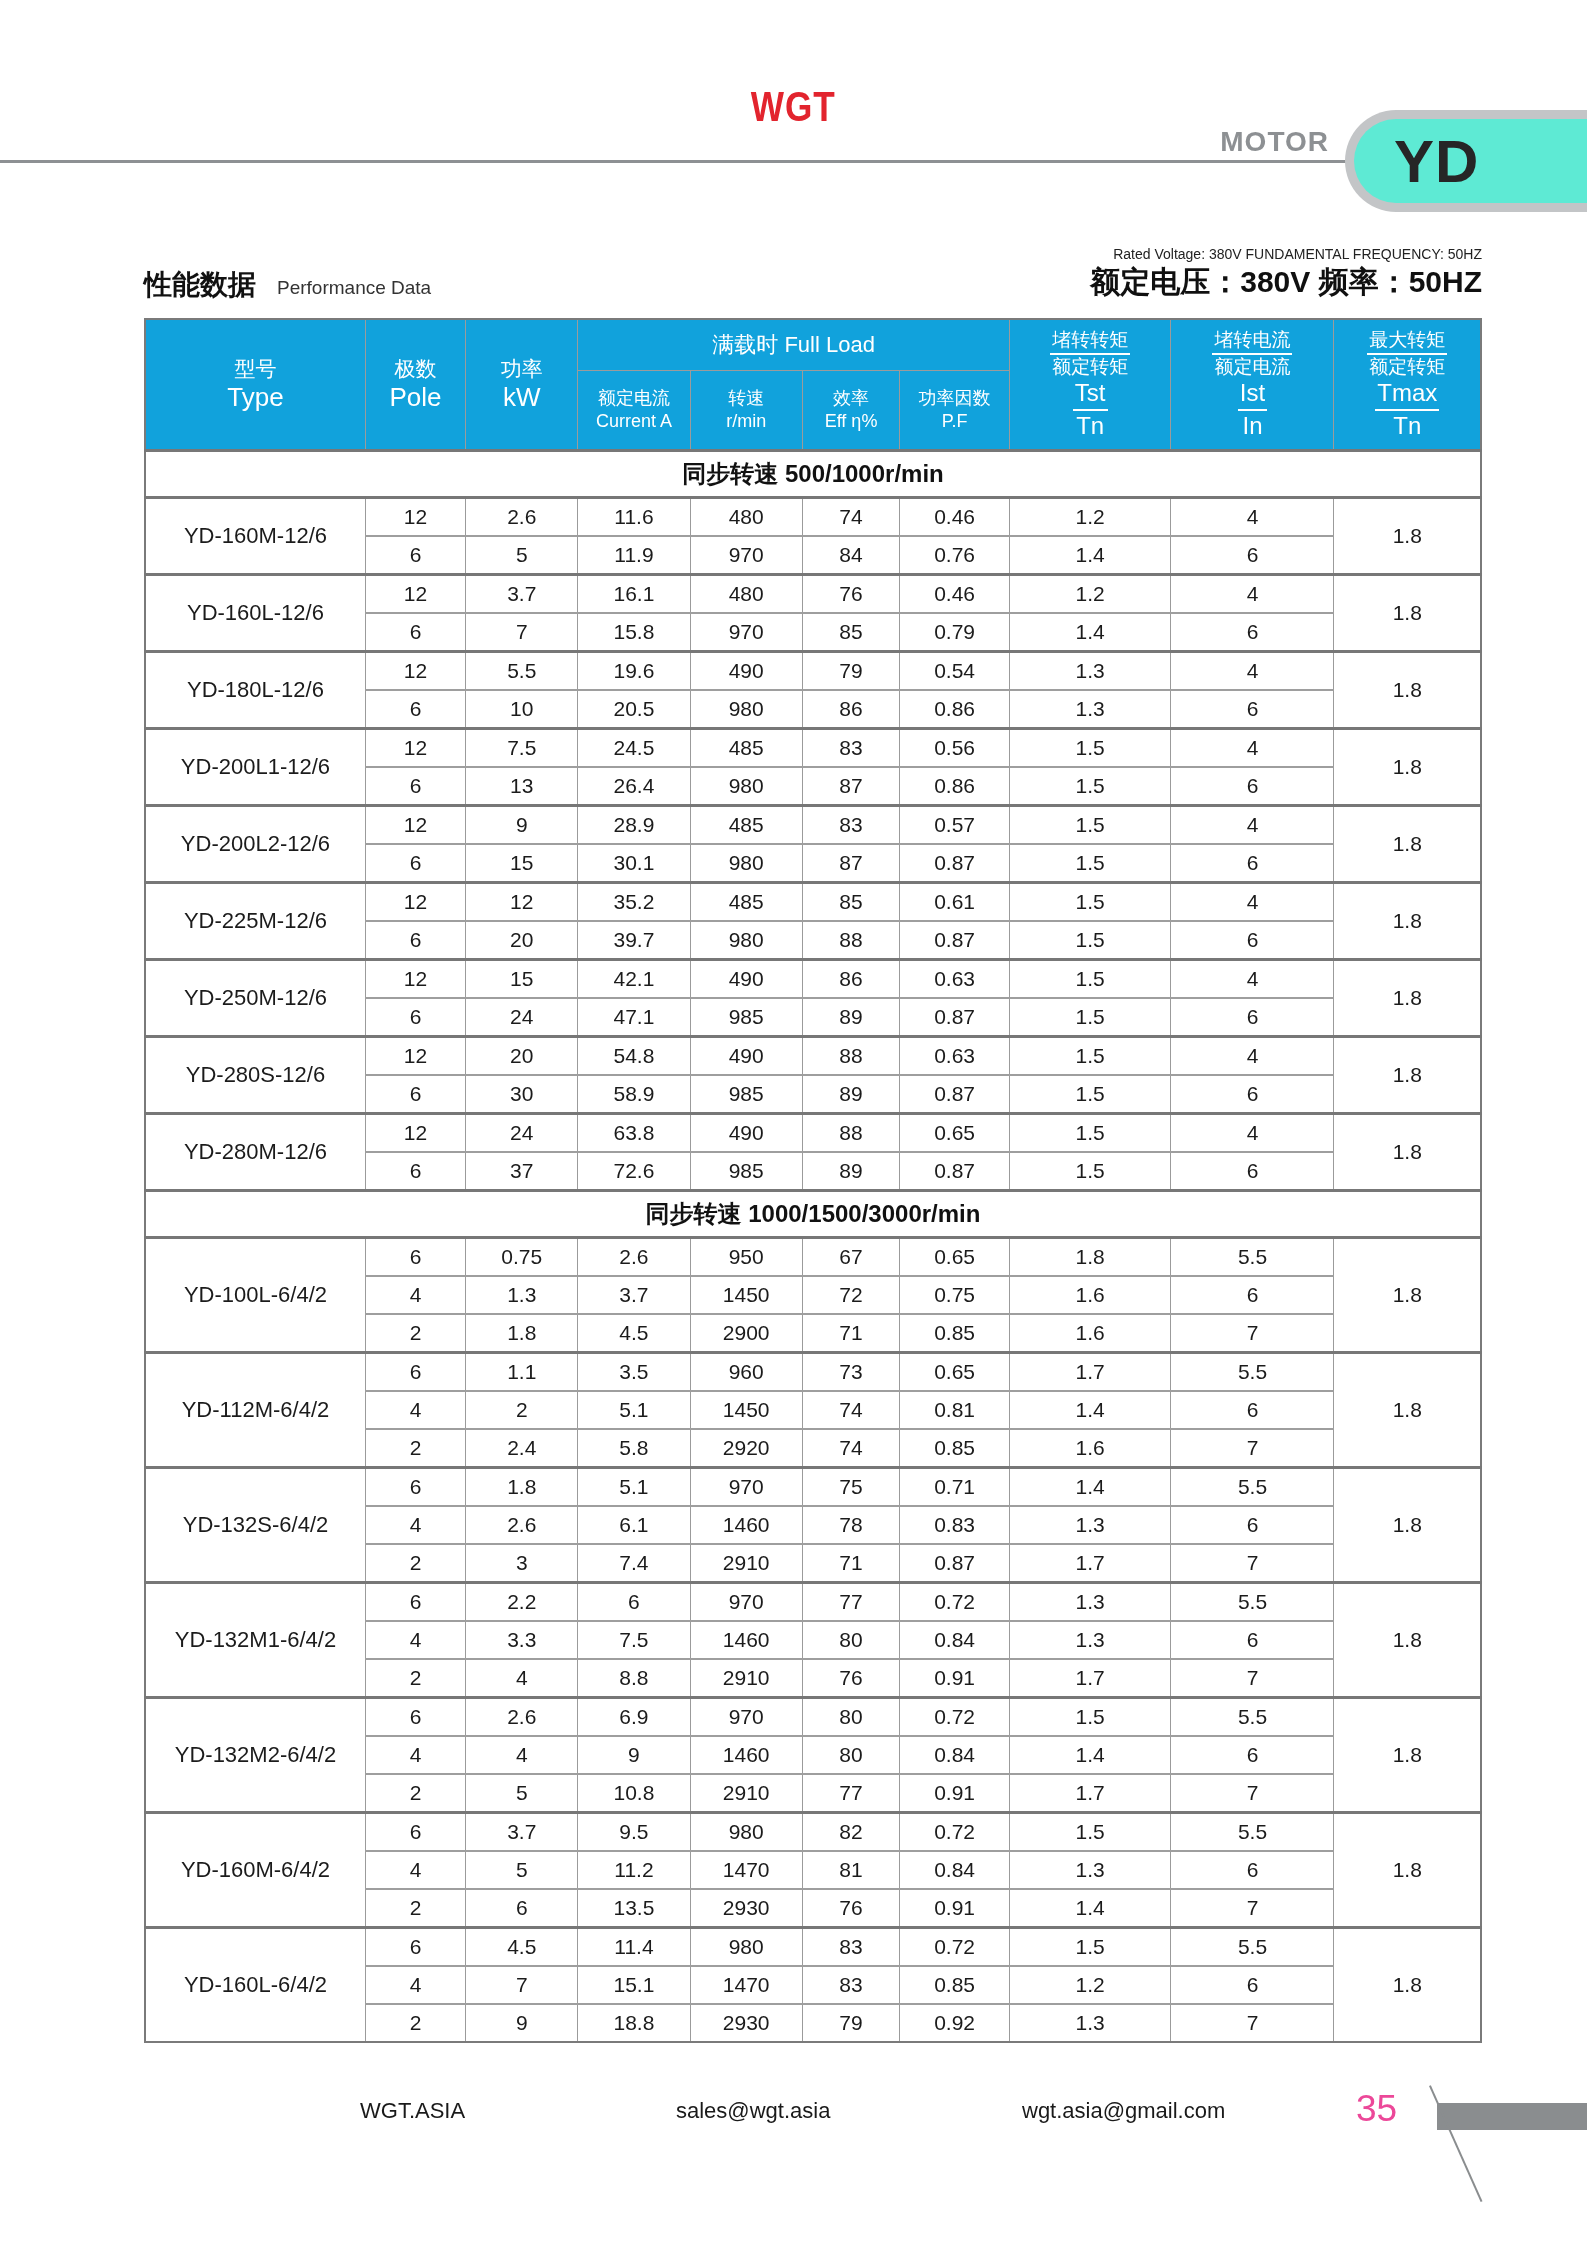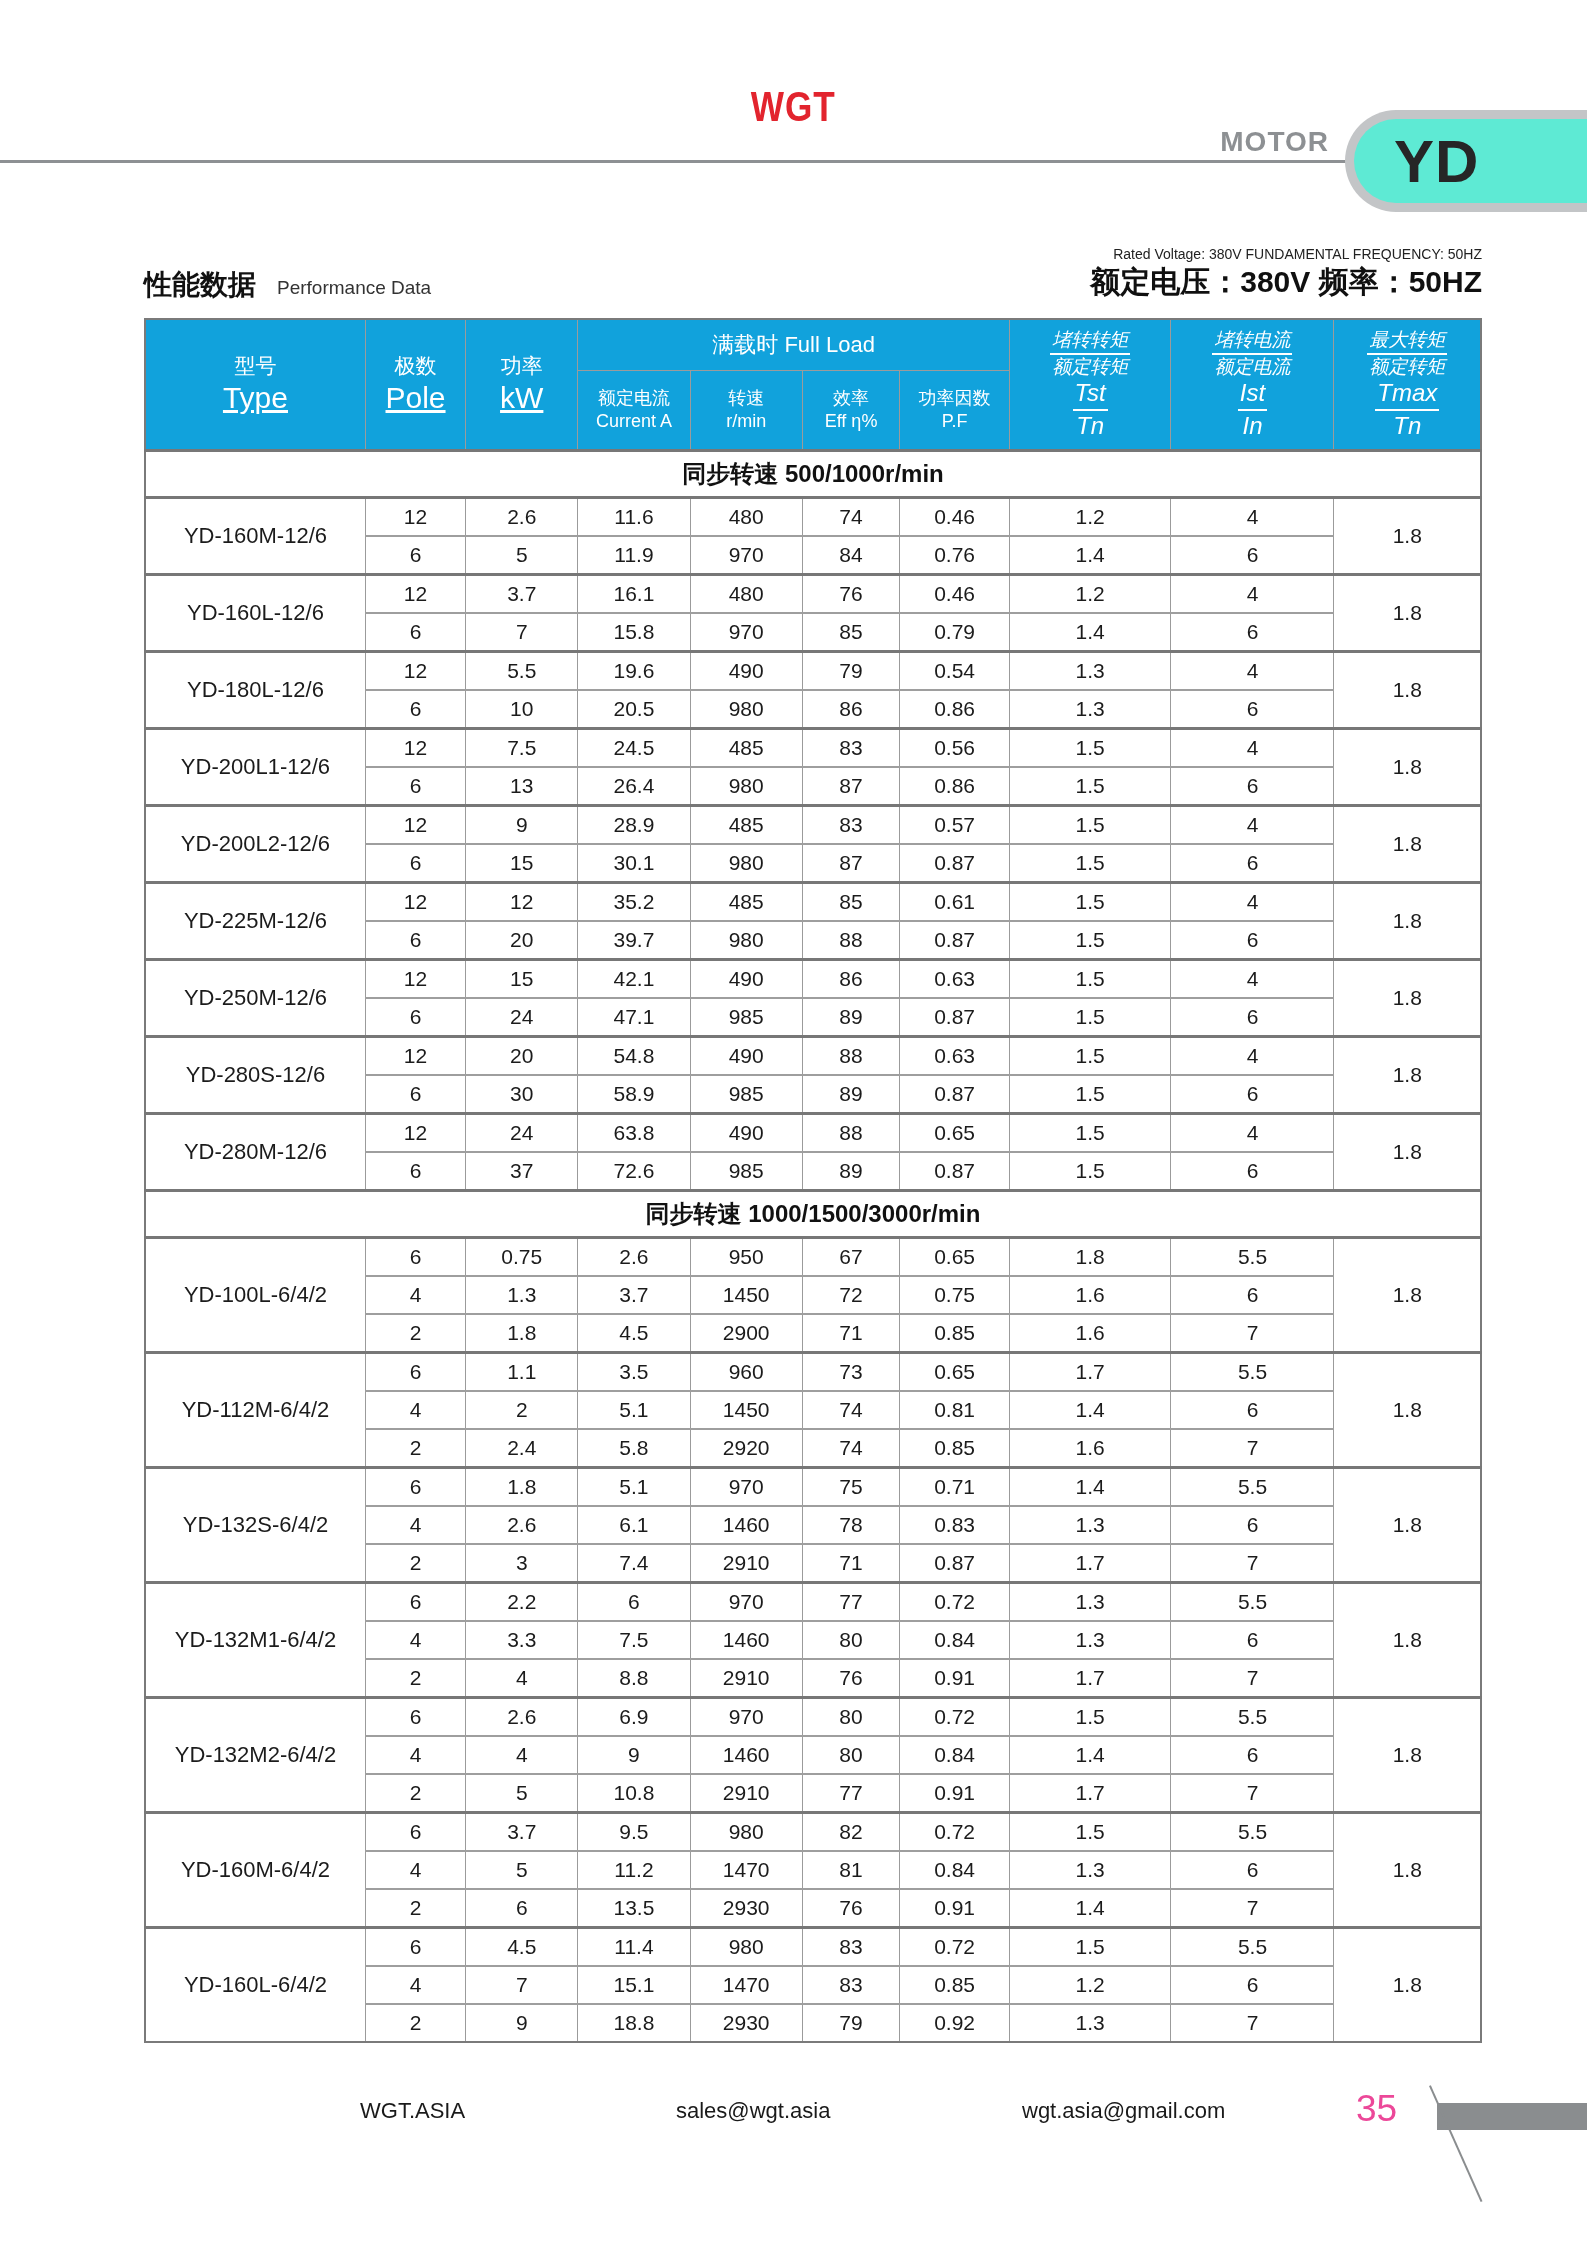--- a/index.html
+++ b/index.html
@@ -48,25 +48,25 @@
     padding:0;overflow:hidden;
   }
   thead th{
     background:#11a2dc;color:#ffffff;font-weight:normal;
     border:1px solid #7d98a5;
   }
   thead tr.h1 th{height:50px;}
   thead tr.h2 th{height:78px;}
   th.group-head{border-bottom:2px solid #ffffff;font-size:22px;}
   .two-line .cn{display:block;font-size:21px;line-height:1.25;}
-  .two-line .en{display:block;font-size:30px;line-height:1.2;text-decoration:underline;}
+  .two-line .en{display:block;font-size:26px;line-height:1.2;}
   .sub-head .cn{display:block;font-size:18px;line-height:1.35;}
   .sub-head .en{display:block;font-size:18px;line-height:1.3;}
   th.type-col{border-bottom:5px solid #d2975a;}
-  .frac div{line-height:1.25;font-style:italic;}
+  .frac div{line-height:1.25;}
   .frac .cnl{font-size:19px;}
   .frac .syl{font-size:24px;}
   .frac .ul{border-bottom:2px solid #ffffff;padding:0 2px 1px 2px;display:inline-block;}
   
   tbody td{height:36px;font-size:21px;color:#1b1b1b;background:#ffffff;}
   tbody td.model{font-size:22px;}
   tbody td.tmax{font-size:21px;}
   tbody tr.section td{
     height:44px;font-size:24px;font-weight:bold;color:#111;
     border-left:2px solid #7a7a7a;border-right:2px solid #7a7a7a;

